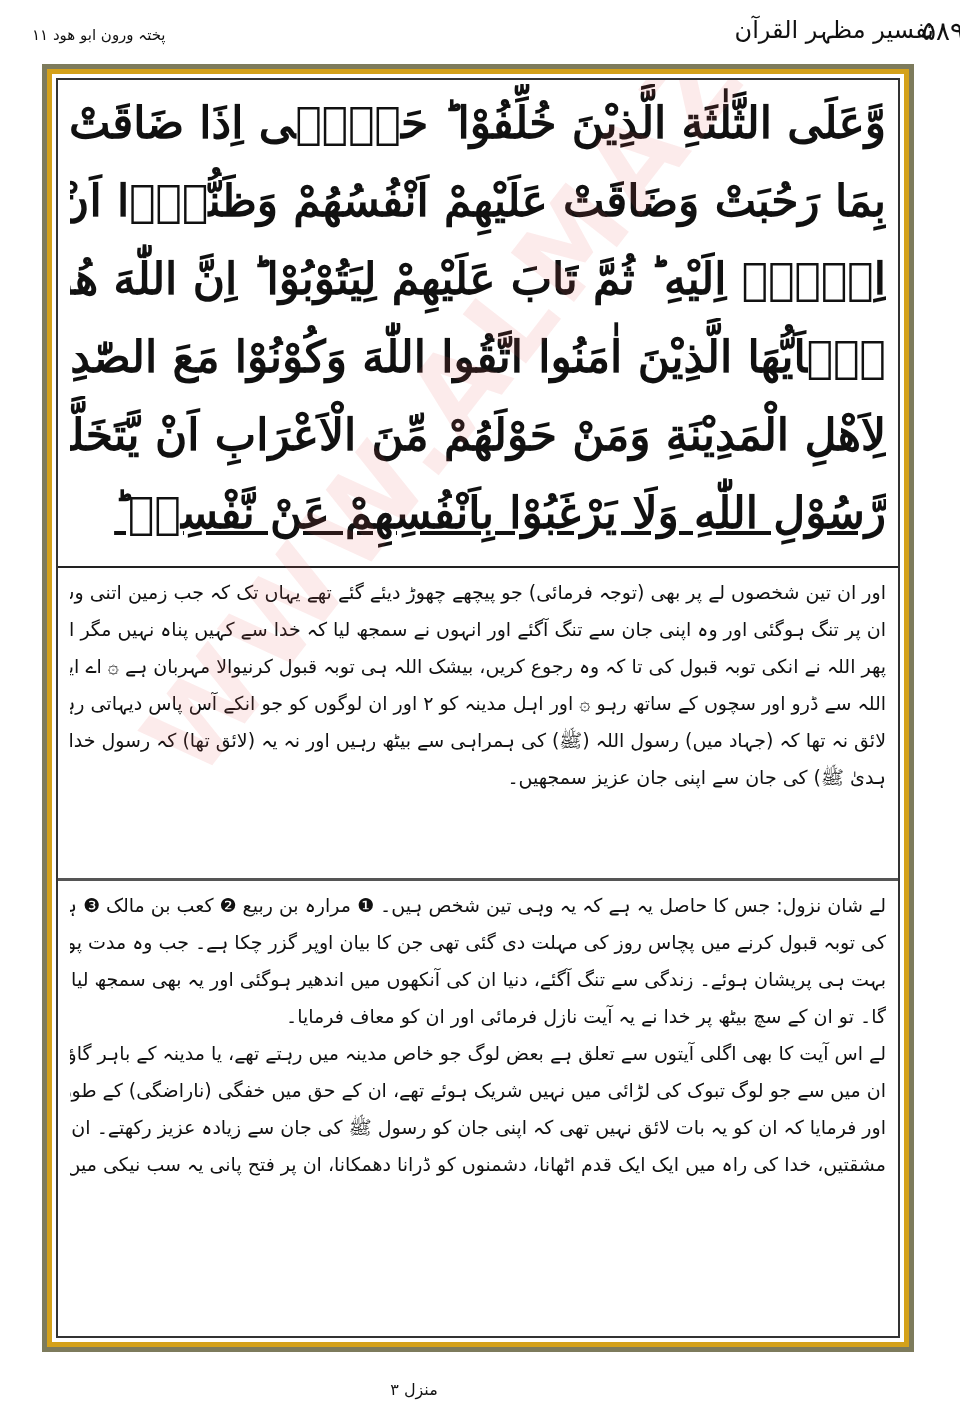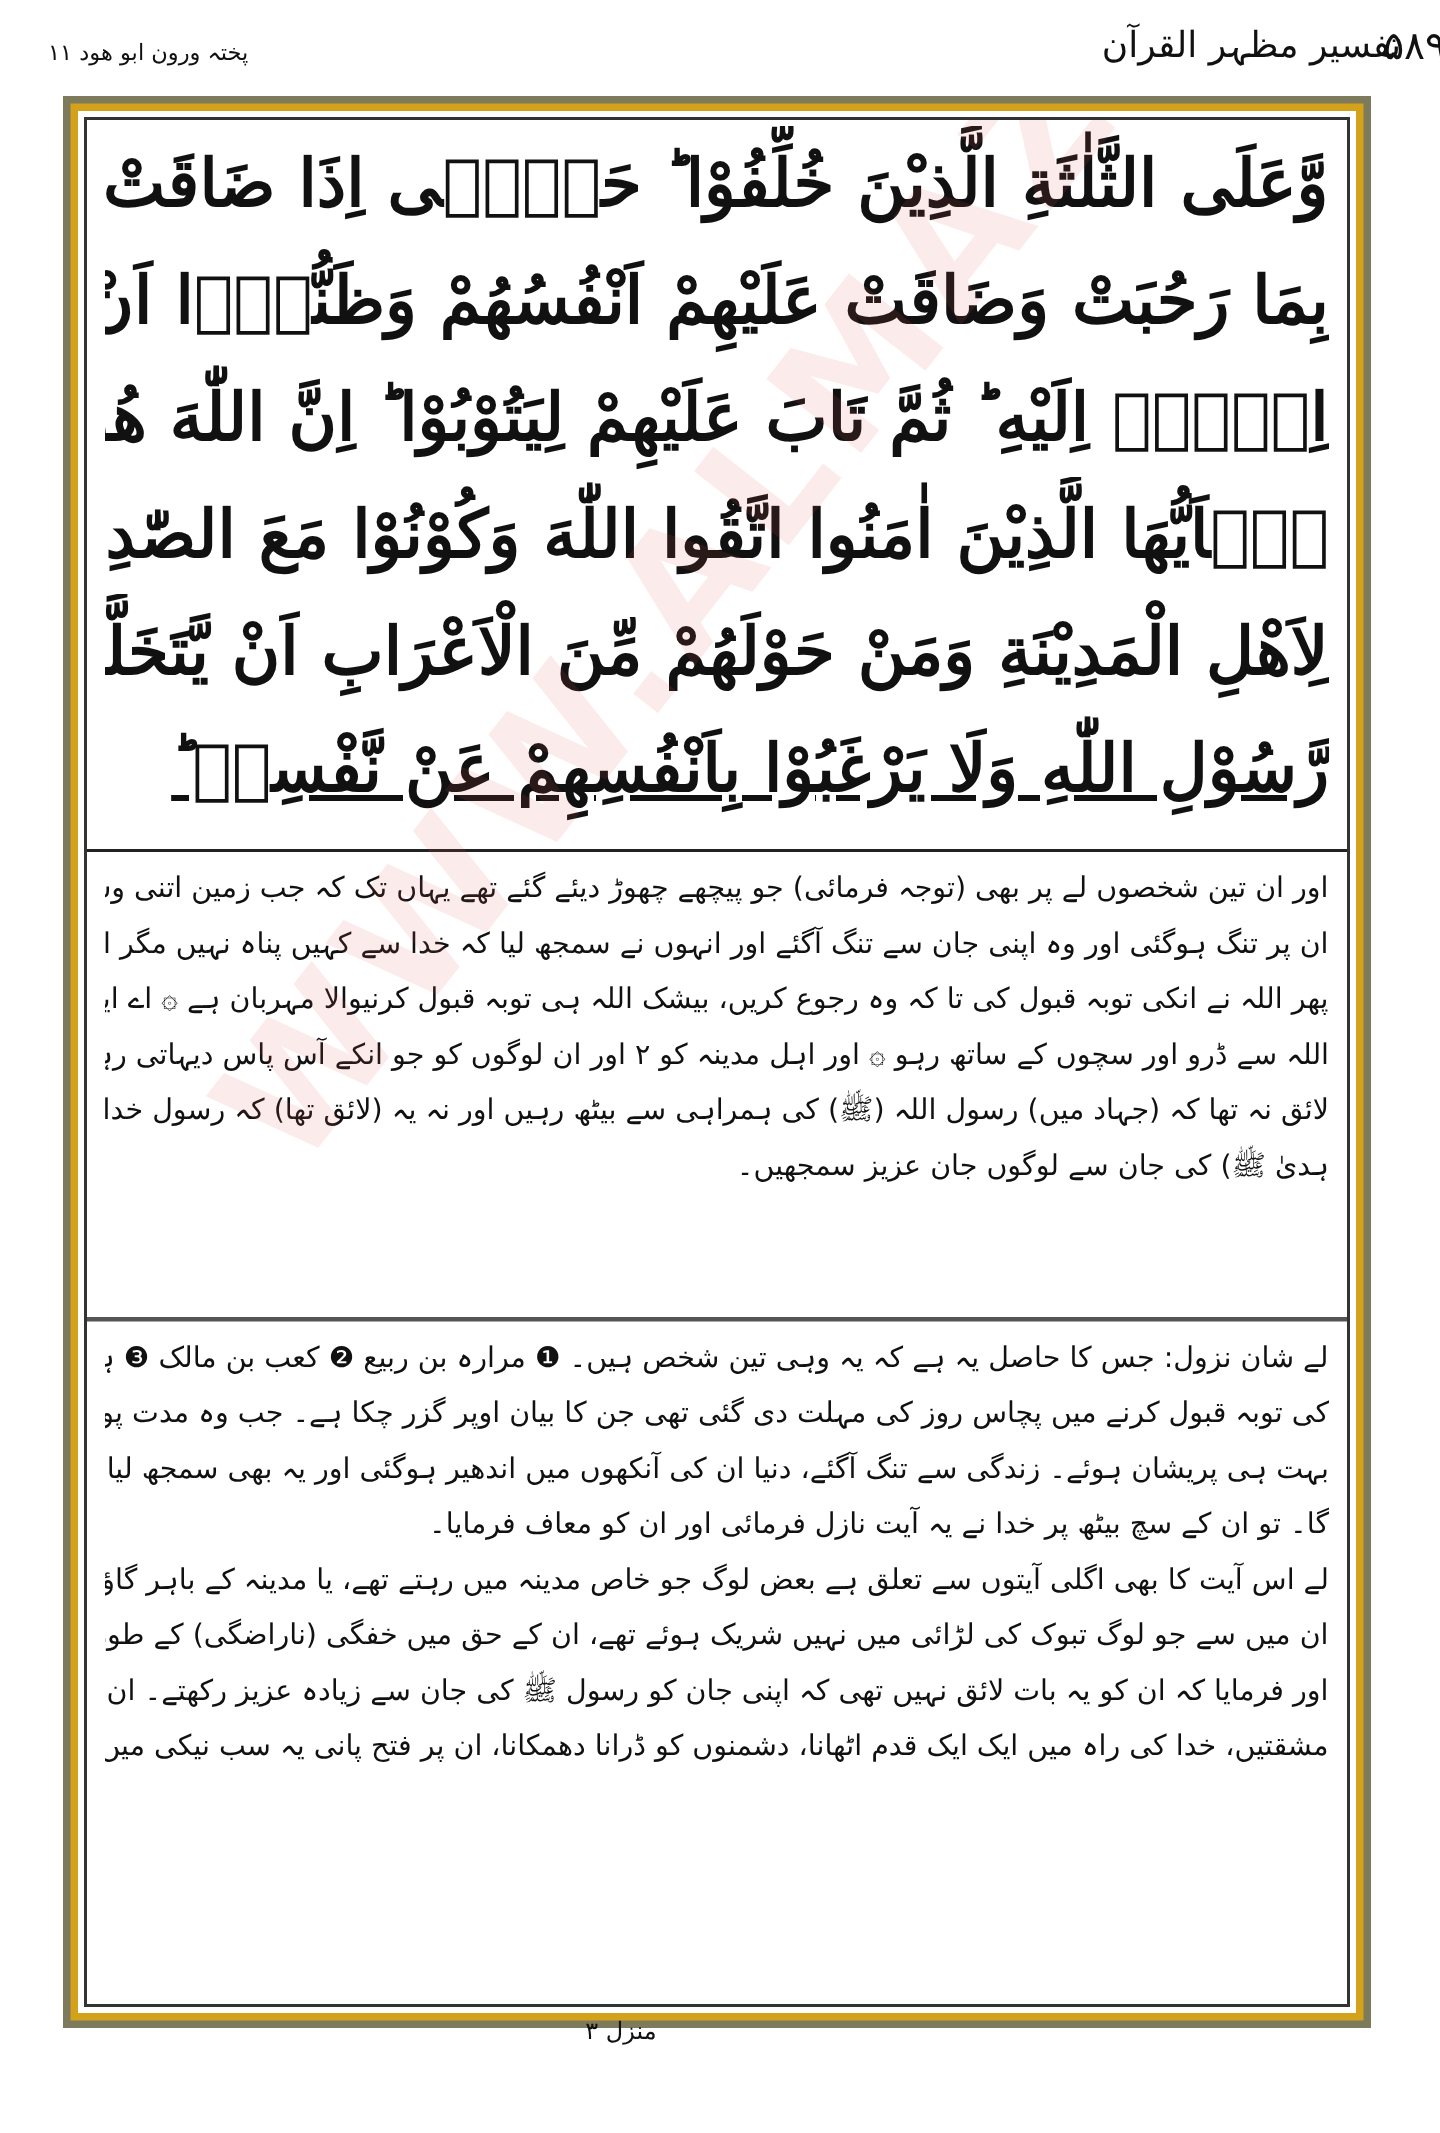--- a/index.html
+++ b/index.html
@@ -30,21 +30,21 @@
   .divider { border-top: 2px solid #222; }
   .divider.dashed { border-top: 3px solid #555; }
 
   .urdu { direction: rtl; padding: 6px 12px; box-sizing: border-box; }
   .urdu-line { font-family: "DejaVu Sans", sans-serif; font-size: 19px; line-height: 37px; height: 37px;
                white-space: nowrap; overflow: hidden; text-align: justify; text-align-last: justify; }
   .urdu-line.last { text-align-last: right; }
   .sub-heading { text-align: center; font-size: 20px; line-height: 38px; direction: rtl; }
 
   .translation { height: 310px; }
-  .footer { position: absolute; top: 1344px; left: 0; width: 828px; text-align: center; font-size: 16px; direction: rtl; }
+  .footer { position: absolute; top: 1380px; left: 0; width: 828px; text-align: center; font-size: 16px; direction: rtl; }
 </style>
 </head>
 <body>
 
 <div class="header">
   <div class="hdr-left">پختہ ورون ابو هود ۱۱</div>
   <div class="hdr-center">۵۸۹</div>
   <div class="hdr-right">تفسیر مظہر القرآن</div>
 </div>
 
@@ -65,21 +65,21 @@
         </div>
 
         <div class="divider"></div>
 
         <div class="urdu translation">
           <div class="urdu-line">اور ان تین شخصوں لے پر بھی (توجہ فرمائی) جو پیچھے چھوڑ دیئے گئے تھے یہاں تک کہ جب زمین اتنی وسیع ہو کر</div>
           <div class="urdu-line">ان پر تنگ ہوگئی اور وہ اپنی جان سے تنگ آگئے اور انہوں نے سمجھ لیا کہ خدا سے کہیں پناہ نہیں مگر اسی کی طرف،</div>
           <div class="urdu-line">پھر اللہ نے انکی توبہ قبول کی تا کہ وہ رجوع کریں، بیشک اللہ ہی توبہ قبول کرنیوالا مہربان ہے ۞ اے ایمان والو!</div>
           <div class="urdu-line">اللہ سے ڈرو اور سچوں کے ساتھ رہو ۞ اور اہل مدینہ کو ۲ اور ان لوگوں کو جو انکے آس پاس دیہاتی رہتے ہیں</div>
           <div class="urdu-line">لائق نہ تھا کہ (جہاد میں) رسول اللہ (ﷺ) کی ہمراہی سے بیٹھ رہیں اور نہ یہ (لائق تھا) کہ رسول خدا (جان</div>
-          <div class="urdu-line last">ہدیٰ ﷺ) کی جان سے لوگوں جان عزیز سمجھیں۔</div>
+          <div class="urdu-line last">ہدیٰ ﷺ) کی جان سے اپنی جان عزیز سمجھیں۔</div>
         </div>
 
         <div class="divider dashed"></div>
 
         <div class="urdu">
           <div class="urdu-line">لے شان نزول: جس کا حاصل یہ ہے کہ یہ وہی تین شخص ہیں۔ ❶ مرارہ بن ربیع ❷ کعب بن مالک ❸ ہلال بن امیہ، جن</div>
           <div class="urdu-line">کی توبہ قبول کرنے میں پچاس روز کی مہلت دی گئی تھی جن کا بیان اوپر گزر چکا ہے۔ جب وہ مدت پوری ہوگئی اور ان کے دل</div>
           <div class="urdu-line">بہت ہی پریشان ہوئے۔ زندگی سے تنگ آگئے، دنیا ان کی آنکھوں میں اندھیر ہوگئی اور یہ بھی سمجھ لیا کہ پناہ بھی خدا ہی دے</div>
           <div class="urdu-line last">گا۔ تو ان کے سچ بیٹھ پر خدا نے یہ آیت نازل فرمائی اور ان کو معاف فرمایا۔</div>
           <div class="urdu-line">لے اس آیت کا بھی اگلی آیتوں سے تعلق ہے بعض لوگ جو خاص مدینہ میں رہتے تھے، یا مدینہ کے باہر گاؤں میں بستے تھے۔</div>

